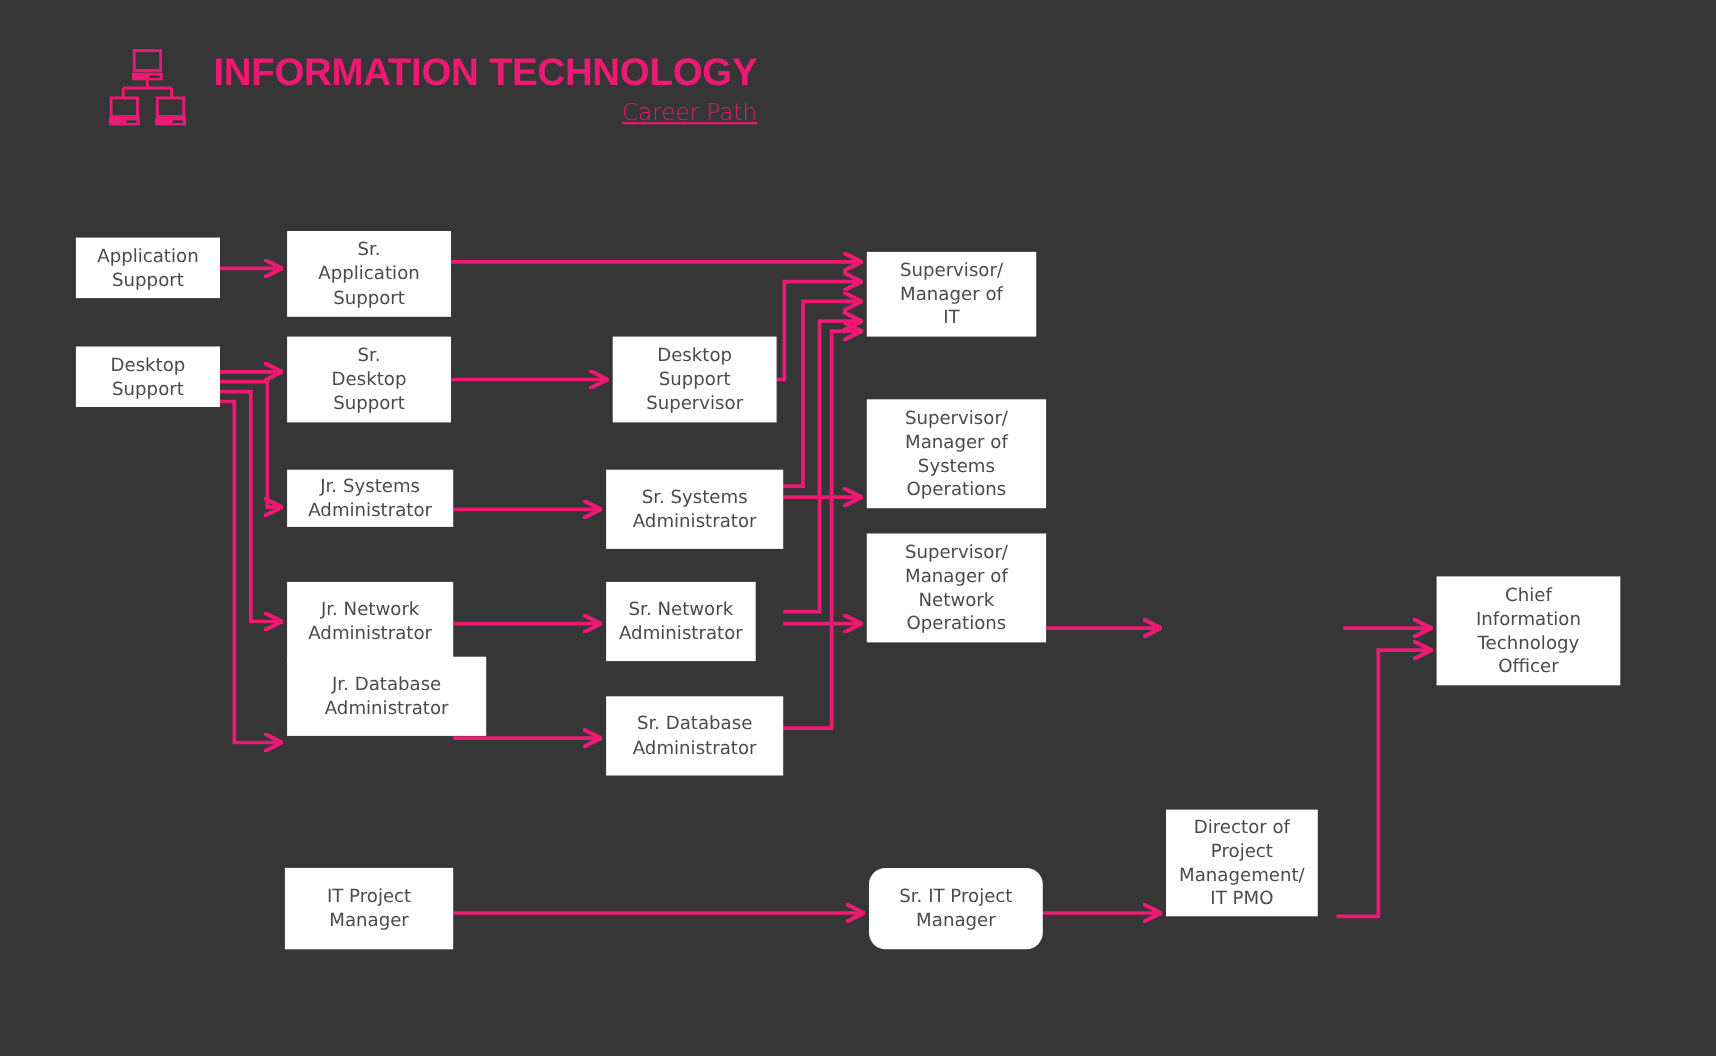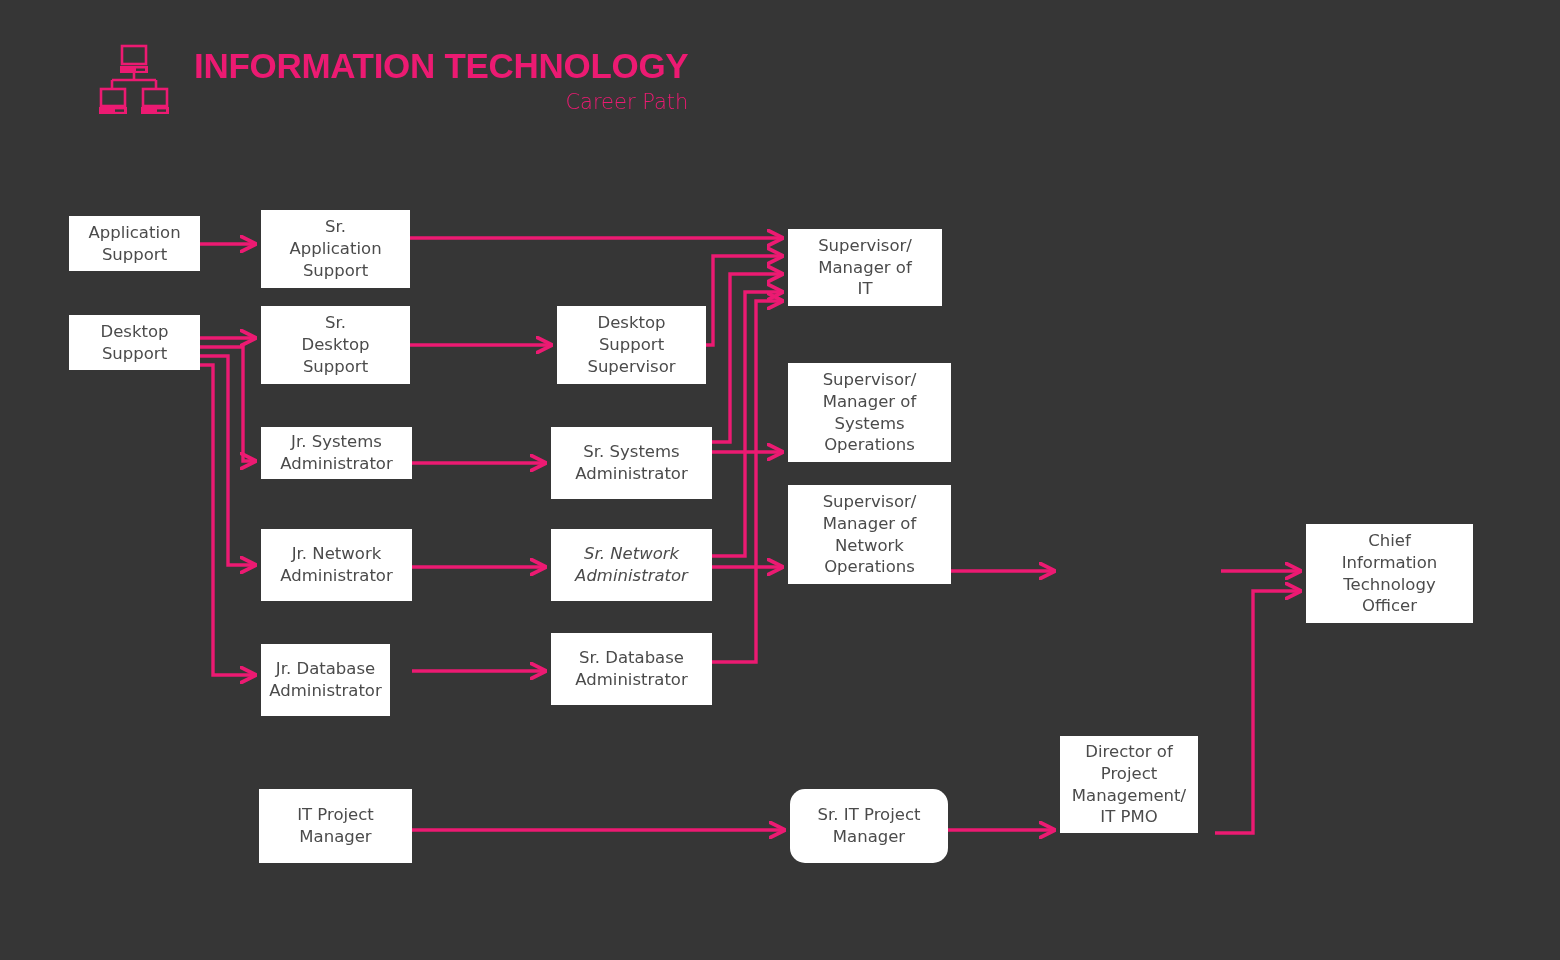--- a/index.html
+++ b/index.html
@@ -39,20 +39,21 @@
     white-space: nowrap;
   }
   #subtitle {
     color: #ec1a72;
     font-family: "DejaVu Sans", sans-serif;
     font-weight: 300;
     font-size: 21px;
     line-height: 1.0;
     margin-top: 9px;
     white-space: nowrap;
+    text-decoration: underline;
   }
 
   
   #connectors {
     position: absolute;
     left: 0; top: 0;
     width: 1560px;
     height: 960px;
     pointer-events: none;
   }
@@ -168,23 +169,23 @@
 Support</div>
   <div class="node" style="left:557px;top:306px;width:149px;height:78px;">Desktop
 Support
 Supervisor</div>
   <div class="node" style="left:261px;top:427px;width:151px;height:52px;">Jr. Systems
 Administrator</div>
   <div class="node" style="left:551px;top:427px;width:161px;height:72px;">Sr. Systems
 Administrator</div>
   <div class="node" style="left:261px;top:529px;width:151px;height:72px;">Jr. Network
 Administrator</div>
-  <div class="node" style="left:551px;top:529px;width:161px;height:72px;font-style:italic;">Sr. Network
-Administrator</div>
-  <div class="node" style="left:261px;top:644px;width:129px;height:72px;">Jr. Database
+  <div class="node" style="left:551px;top:529px;width:136px;height:72px;">Sr. Network
+Administrator</div>
+  <div class="node" style="left:261px;top:597px;width:181px;height:72px;">Jr. Database
 Administrator</div>
   <div class="node" style="left:551px;top:633px;width:161px;height:72px;">Sr. Database
 Administrator</div>
   <div class="node" style="left:788px;top:229px;width:154px;height:77px;">Supervisor/
 Manager of
 IT</div>
   <div class="node" style="left:788px;top:363px;width:163px;height:99px;">Supervisor/
 Manager of
 Systems
 Operations</div>

